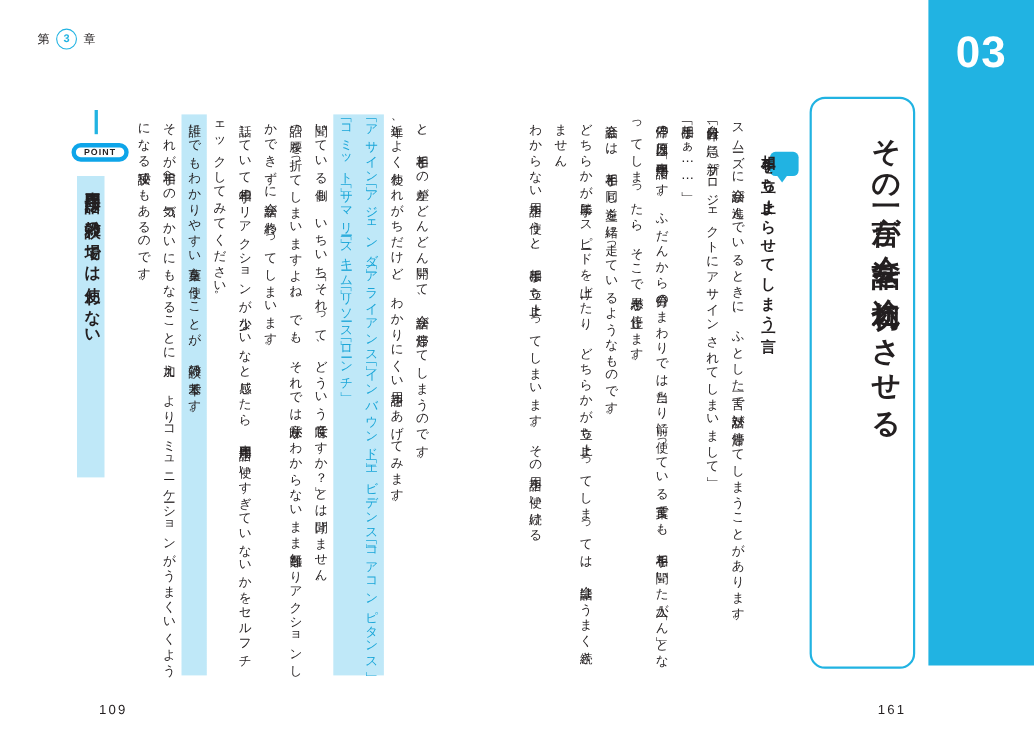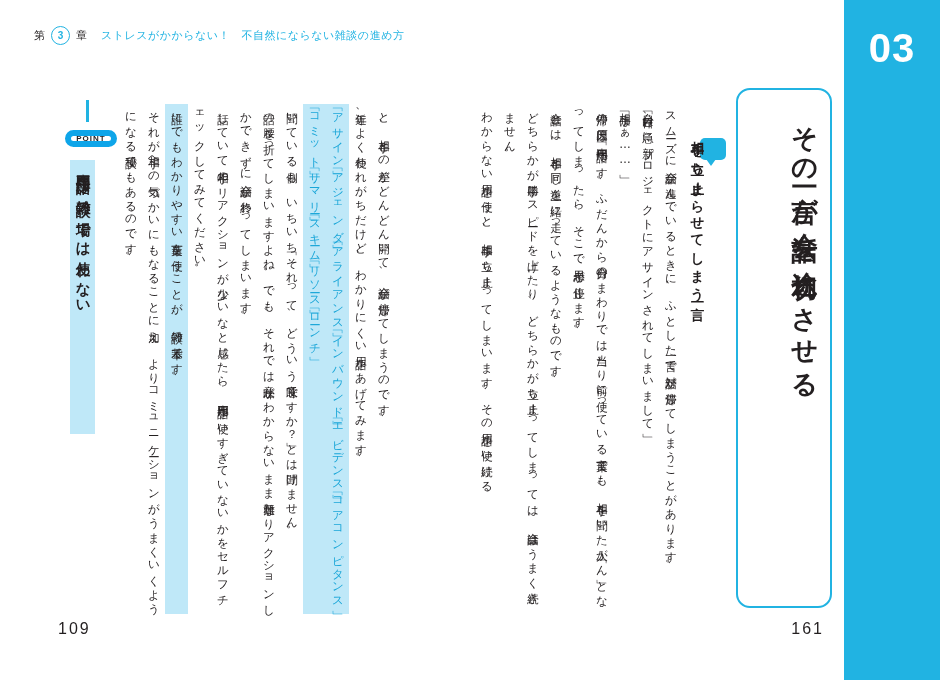--- a/index.html
+++ b/index.html
@@ -20,21 +20,21 @@
     height: 682px;
     background: #ffffff;
   }
 
   
   .edge-bar {
     position: absolute;
     top: 0;
     right: 0;
     width: 96px;
-    height: 680px;
+    height: 605px;
     background: #21b3e2;
   }
   .edge-bar .chapter-num {
     position: absolute;
     top: 26px;
     left: 0;
     width: 96px;
     text-align: center;
     color: #ffffff;
     font-size: 40px;
@@ -186,21 +186,21 @@
     width: 3px;
     height: 22px;
     background: #21b3e2;
   }
   .point-tag {
     position: absolute;
     top: 30px;
     left: 13px;
     width: 52px;
     height: 17px;
-    border: 6px solid #0ea5e9;
+    border: 4px solid #0ea5e9;
     border-radius: 9px;
     font-size: 8px;
     font-weight: bold;
     letter-spacing: 1px;
     display: flex;
     align-items: center;
     justify-content: center;
     box-sizing: border-box;
   }
   .point-text {
@@ -212,24 +212,25 @@
     font-weight: bold;
     letter-spacing: 2px;
     line-height: 1.6;
     background: #bfe8f8;
     padding: 2px 1px;
   }
 
   
   .folio {
     position: absolute;
-    bottom: 44px;
-    font-size: 16px;
+    bottom: 30px;
+    font-size: 12px;
     letter-spacing: 2px;
     color: #231f20;
+    margin-left: 32px;
   }
   .folio-left { left: 58px; }
   .folio-right { right: 116px; }
 
   
   .gutter {
     position: absolute;
     top: 0;
     left: 470px;
     width: 1px;
@@ -243,21 +244,20 @@
 <div class="spread">
 
   <div class="edge-bar">
     <div class="chapter-num">03</div>
   </div>
 
   <div class="running-head">
     <span class="rh-label">第</span>
     <span class="rh-num">3</span>
     <span class="rh-label">章</span>
-    <span class="rh-title">ストレスがかからない！　不自然にならない雑談の進め方</span>
   </div>
 
   <div class="headline-box"></div>
   <div class="headline vcol">その一言が会話を途切れさせる</div>
 
   <div class="bubble"></div>
   <div class="lead-marker vcol">相手を立ち止まらせてしまう一言</div>
 
   <div class="body-text right-body vcol">
     <div>スムーズに会話が進んでいるときに、ふとした一言で対話が停滞してしまうことがあります。</div>

